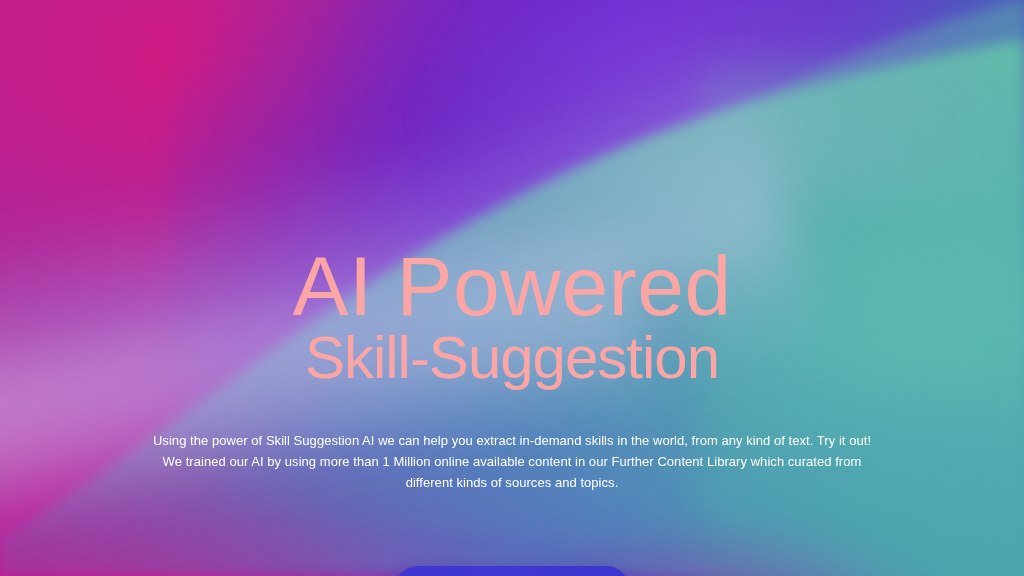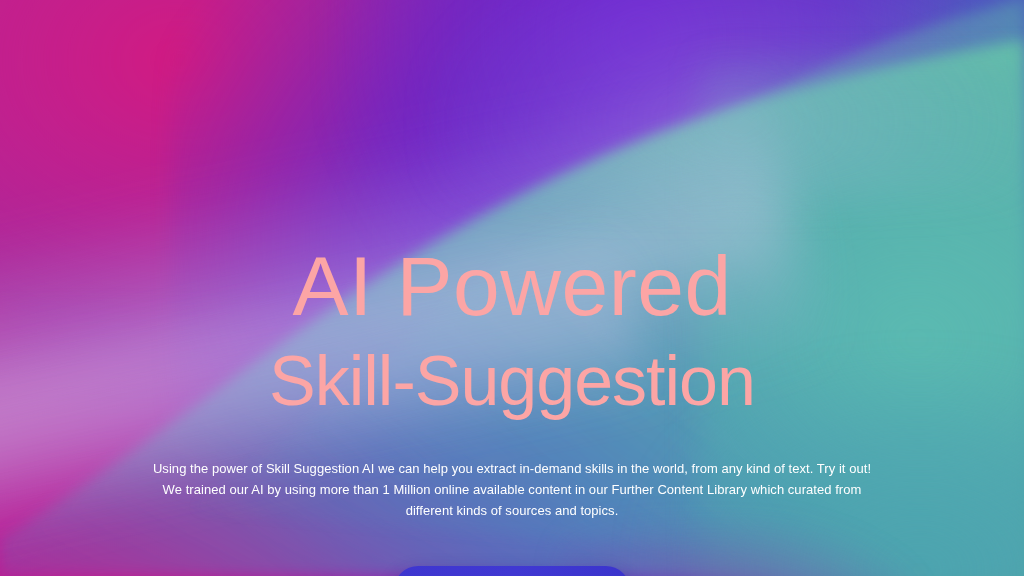--- a/index.html
+++ b/index.html
@@ -231,22 +231,21 @@
   .headline-line {
     display: block;
     white-space: nowrap;
   }
   .headline-line-1 {
     margin-top: 236px;
     font-size: 84px;
     letter-spacing: 0.5px;
   }
   .headline-line-2 {
-    margin-top: 18px;
-    font-size: 70px;
+    font-size: 60px;
     letter-spacing: -1px;
   }
 
   .subcopy {
     margin: 0;
     margin-top: 34px;
     width: 730px;
     color: #ffffff;
     font-size: 13px;
     line-height: 1.62;

